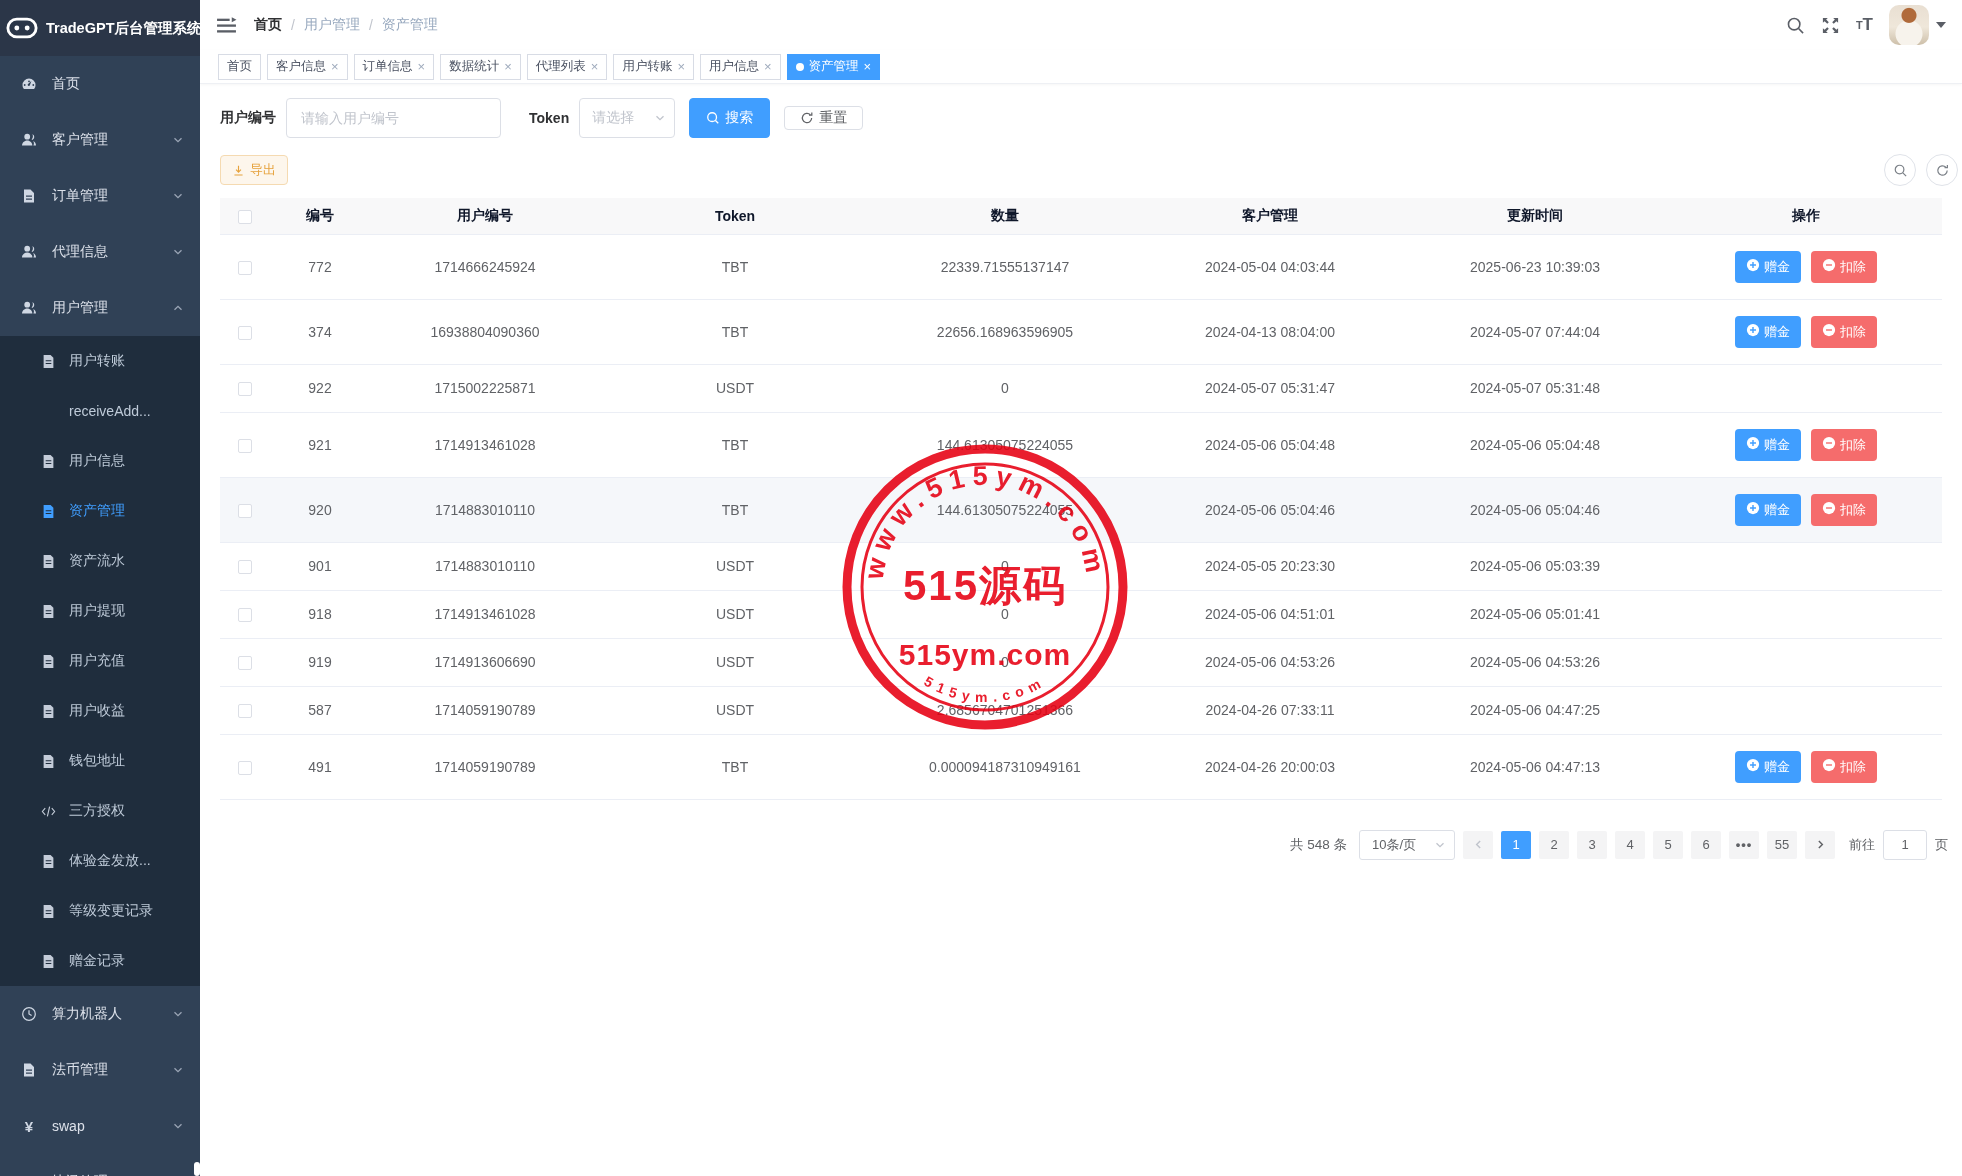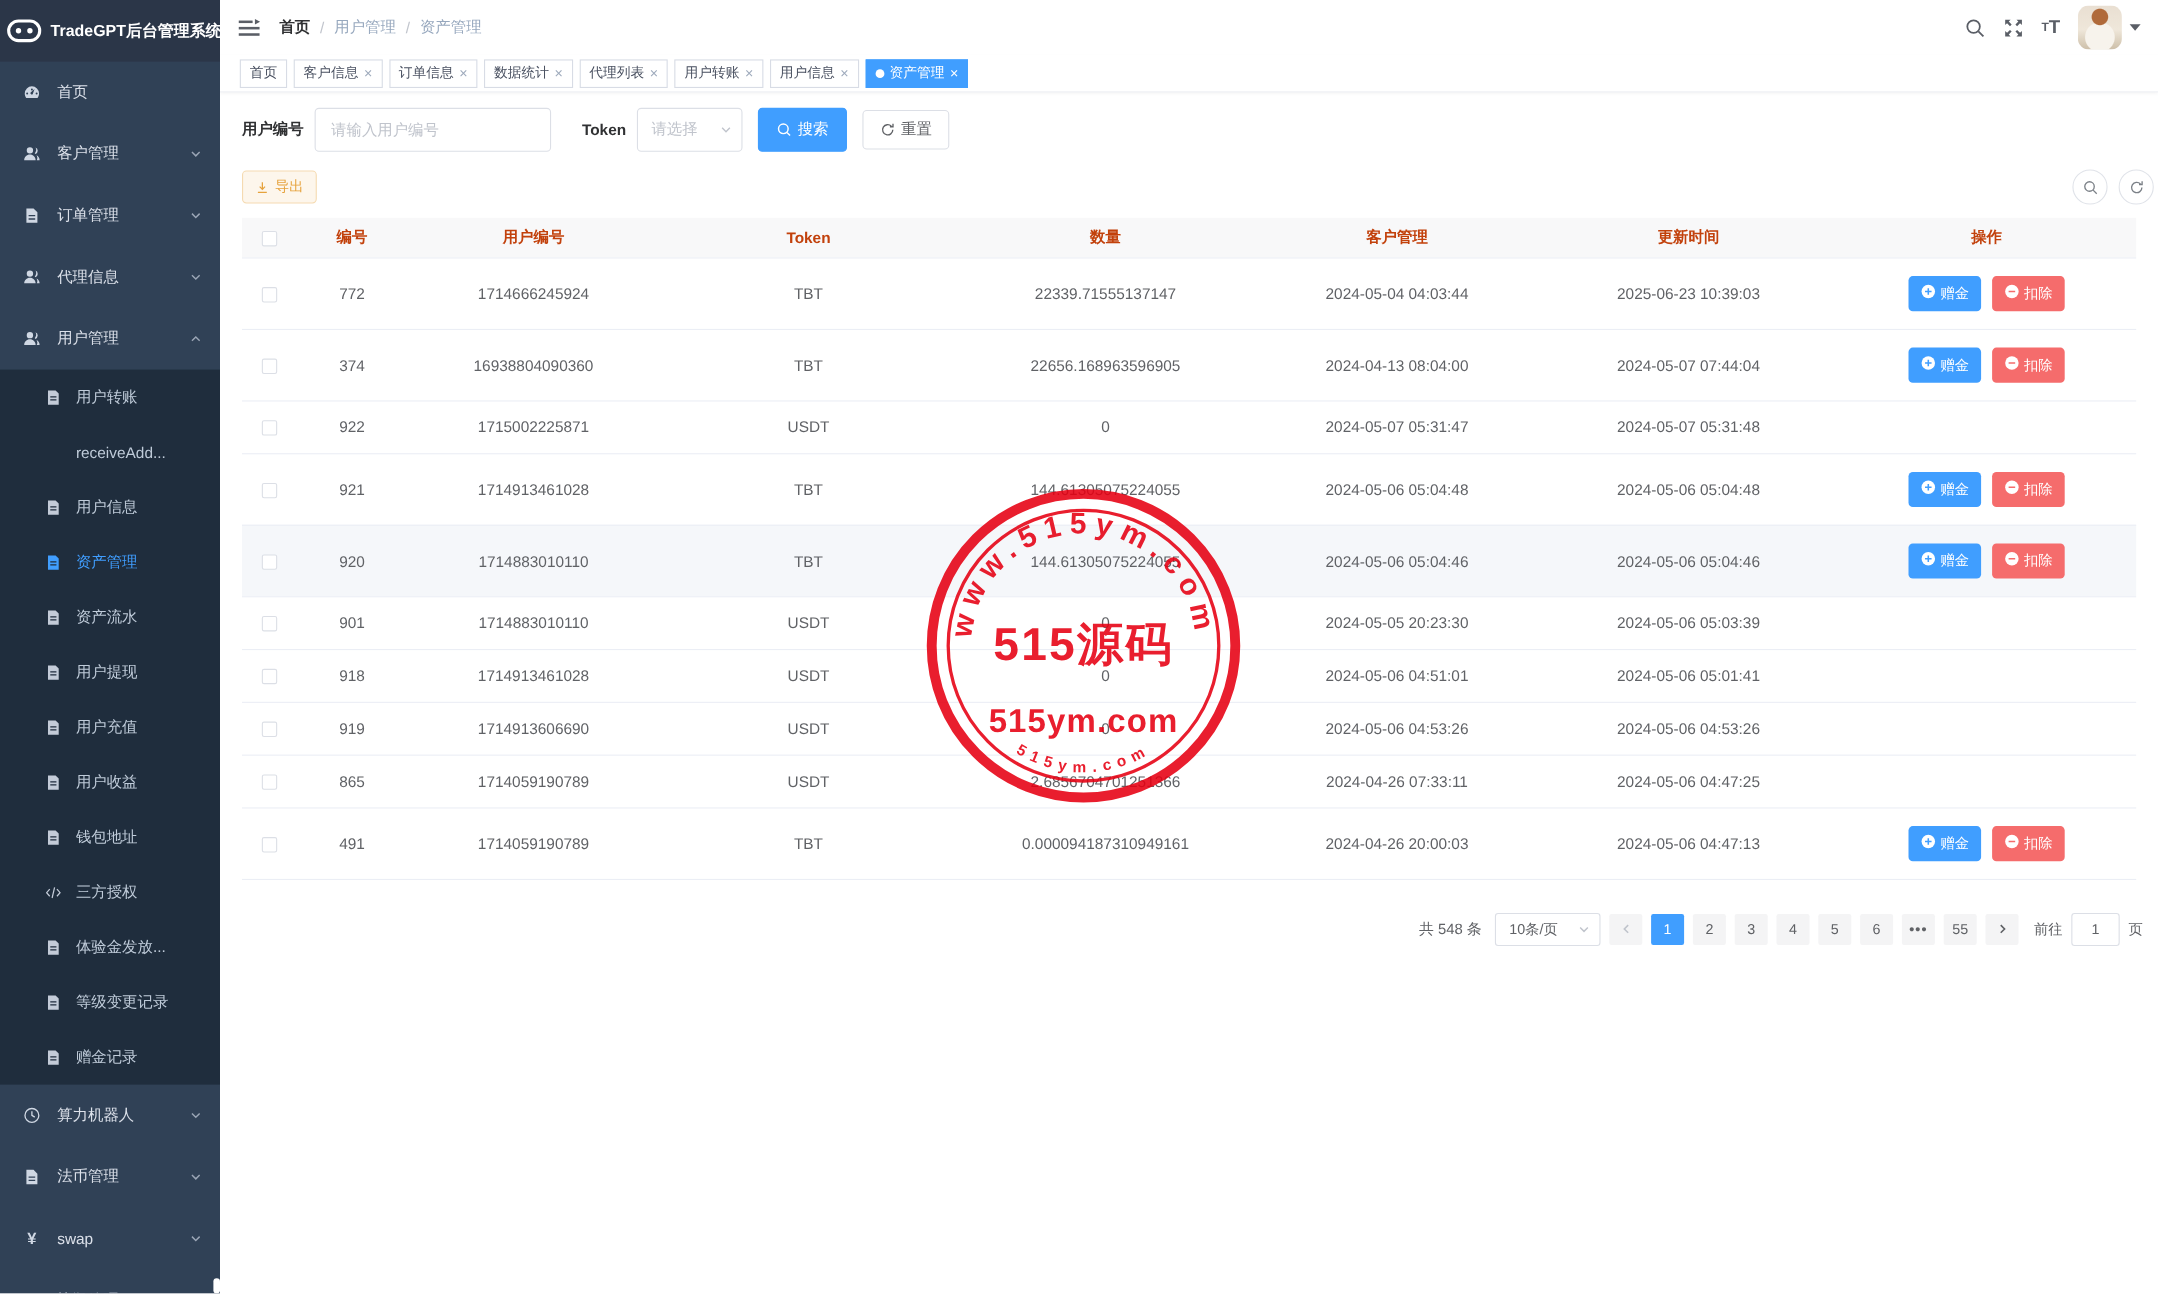--- a/index.html
+++ b/index.html
@@ -62,30 +62,30 @@
   
   .filters { display:flex; align-items:center; padding:14px 20px 0 20px; }
   .f-label { font-size:14px; font-weight:bold; color:#303133; white-space:nowrap; }
   .f-input { width:215px; height:40px; border:1px solid #dcdfe6; border-radius:4px; margin-left:10px; padding:0 14px; font-size:14px; color:#606266; outline:none; font-family:inherit; }
   .f-input::placeholder { color:#c0c4cc; }
   .f-label.tok { margin-left:28px; }
   .f-select { width:96px; height:40px; border:1px solid #dcdfe6; border-radius:4px; margin-left:10px; padding:0 8px 0 12px; display:flex; align-items:center; justify-content:space-between; color:#c0c4cc; font-size:14px; cursor:pointer; background:#fff; }
   .sel-arrow { color:#c0c4cc; display:flex; }
   .btn { display:inline-flex; align-items:center; justify-content:center; gap:5px; border-radius:4px; font-size:14px; cursor:pointer; border:1px solid transparent; font-family:inherit; background:#fff; }
   .btn.primary { background:#409eff; border-color:#409eff; color:#fff; height:40px; padding:0 16px; margin-left:14px; }
-  .btn.plain { border-color:#dcdfe6; color:#606266; height:36px; padding:0 15px; margin-left:14px; }
+  .btn.plain { border-color:#dcdfe6; color:#606266; height:24px; padding:0 15px; margin-left:14px; }
   .btn.export { height:30px; padding:0 11px; font-size:13px; color:#e6a23c; background:#fdf6ec; border-color:#f5dab1; }
 
   .toolbar { display:flex; align-items:center; padding:16px 4px 0 20px; }
   .tool-circles { margin-left:auto; display:flex; gap:10px; }
   .circle-btn { width:32px; height:32px; border-radius:50%; border:1px solid #e0e3e9; display:flex; align-items:center; justify-content:center; color:#7b8087; cursor:pointer; background:#fff; }
 
   
   table.grid { width:1722px; margin:12px 20px 0 20px; border-collapse:collapse; table-layout:fixed; font-size:14px; }
-  table.grid th { height:36px; background:#f8f8f9; color:#c2410c; font-weight:bold; border-bottom:1px solid #ebeef5; }
+  table.grid th { height:36px; background:#f8f8f9; color:#0f172a; font-weight:bold; border-bottom:1px solid #ebeef5; }
   table.grid td { height:48px; border-bottom:1px solid #ebeef5; text-align:center; color:#606266; }
   tr.highlight td { background:#f5f7fa; }
   .checkbox { display:inline-block; width:14px; height:14px; border:1px solid #dcdfe6; border-radius:2px; background:#fff; vertical-align:middle; cursor:pointer; }
   .btn-grant, .btn-deduct { display:inline-flex; align-items:center; gap:4px; height:32px; padding:0 11px; border-radius:4px; border:none; color:#fff; font-size:13px; cursor:pointer; margin:16px 5px; font-family:inherit; }
   .btn-grant { background:#409eff; }
   .btn-deduct { background:#f56c6c; }
 
   
   .pagination { display:flex; align-items:center; justify-content:flex-end; gap:8px; padding:30px 14px 0 0; font-size:13px; color:#606266; }
   .pg-total { margin-right:4px; font-size:13.5px; }
@@ -621,21 +621,21 @@
             <td>919</td>
             <td>1714913606690</td>
             <td>USDT</td>
             <td>0</td>
             <td>2024-05-06 04:53:26</td>
             <td>2024-05-06 04:53:26</td>
             <td></td>
           </tr>
           <tr>
             <td><span class="checkbox"></span></td>
-            <td>865</td>
+            <td>587</td>
             <td>1714059190789</td>
             <td>USDT</td>
             <td>2.6856704701251366</td>
             <td>2024-04-26 07:33:11</td>
             <td>2024-05-06 04:47:25</td>
             <td></td>
           </tr>
           <tr>
             <td><span class="checkbox"></span></td>
             <td>491</td>

